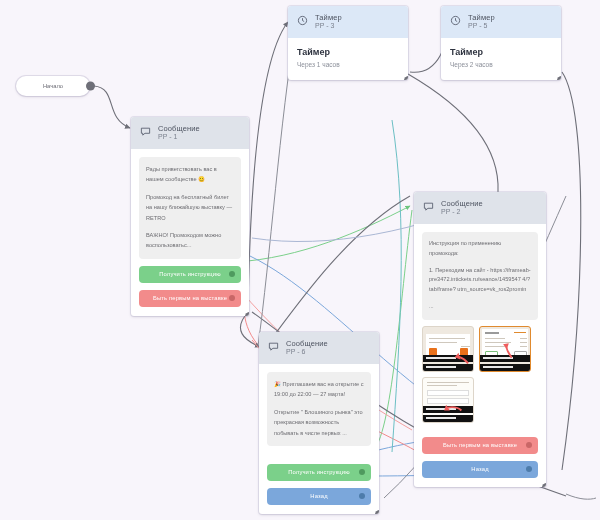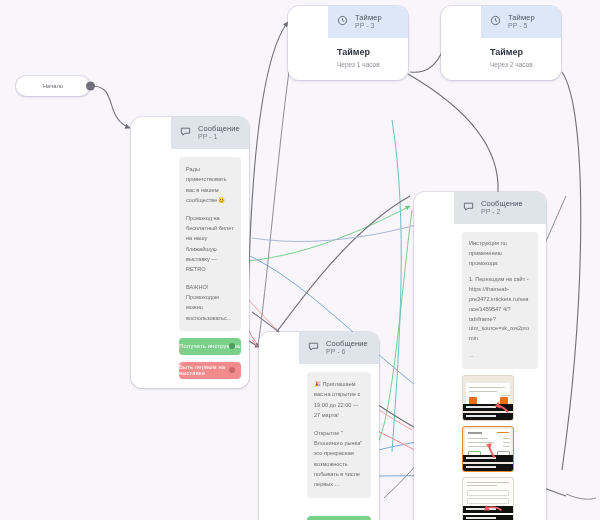--- a/index.html
+++ b/index.html
@@ -17,24 +17,23 @@
   #edges {
     position: absolute; left: 0; top: 0;
     width: 600px; height: 520px;
     pointer-events: none;
   }
 
   
   .node {
     position: absolute;
     background: #ffffff;
-    border-radius: 11px;
+    border-radius: 3px;
     box-shadow: 0 1px 3px rgba(60,50,90,.18), 0 0 0 1px rgba(170,165,195,.22);
     overflow: hidden;
-    padding-left: 40px;
   }
   .node-head {
     display: flex;
     align-items: flex-start;
     gap: 7px;
     padding: 7px 9px 7px 9px;
   }
   .head-msg { background: #dfe3ea; }
   .head-timer { background: #dce8f7; }
   .head-icon {

